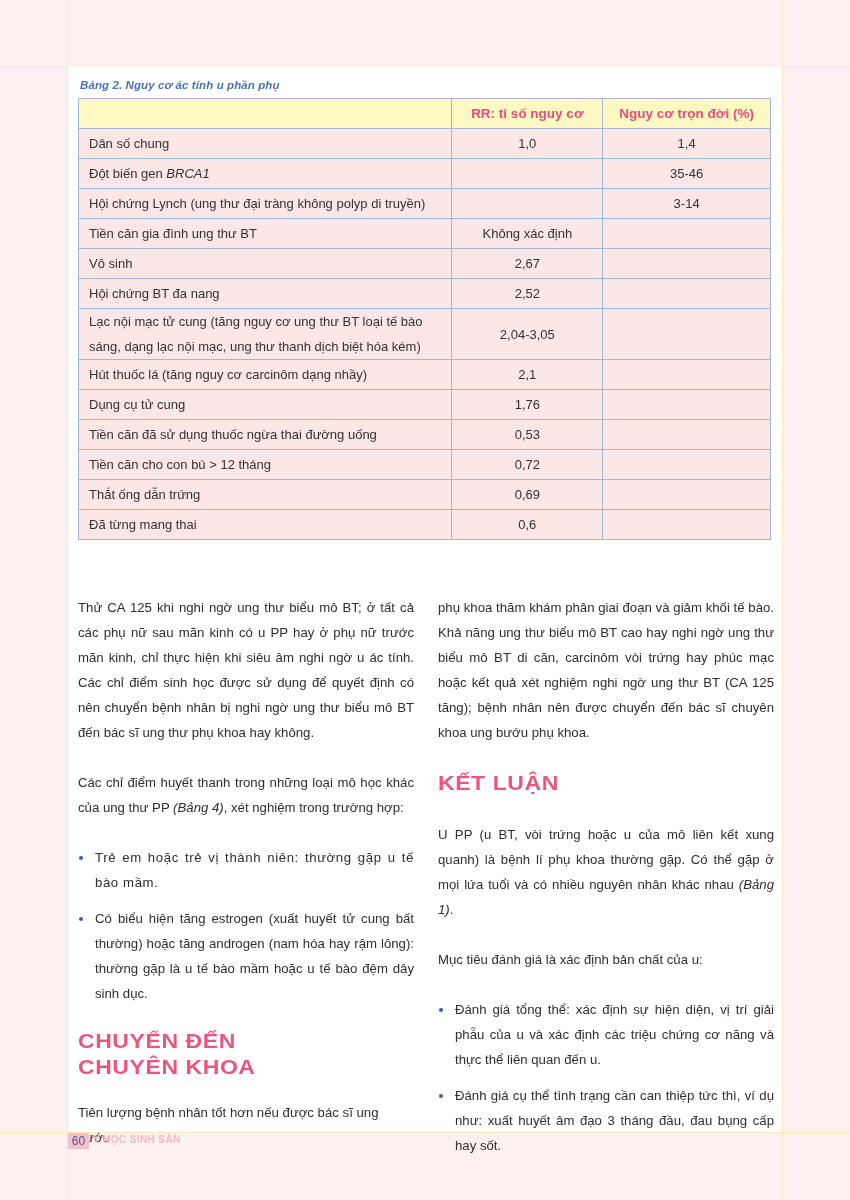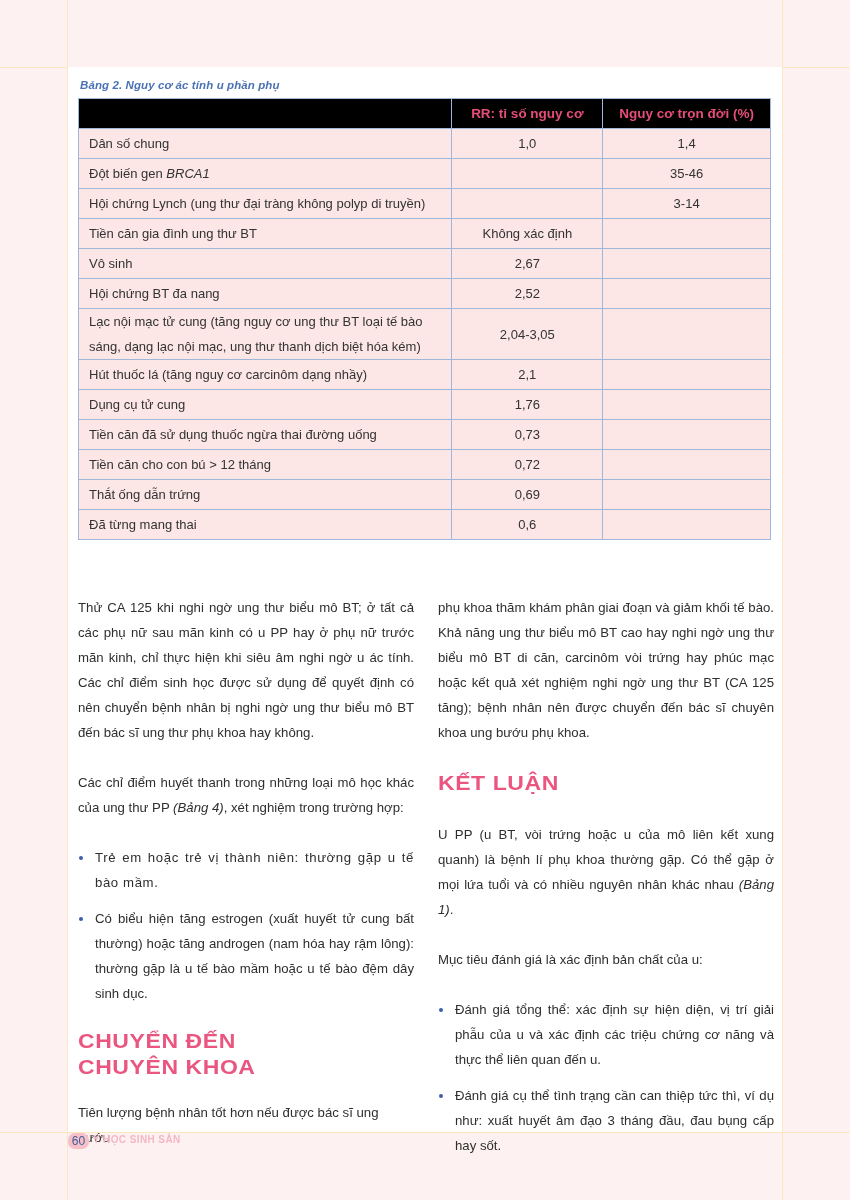--- a/index.html
+++ b/index.html
@@ -21,21 +21,21 @@
   }
   table.risk {
     position: absolute; left: 78px; top: 98px; width: 693px;
     border-collapse: collapse; font-size: 13px; color: #333;
     border: 1.5px solid #6f95c6;
   }
   table.risk th, table.risk td {
     border: 1px solid #9fb8da; padding: 0 10px; height: 29px;
   }
   table.risk thead th {
-    background: #000000; color: #e64d78; font-weight: bold; font-size: 13.5px;
+    background: #fef9c3; color: #e64d78; font-weight: bold; font-size: 13.5px;
     text-align: center; height: 29px;
   }
   table.risk tbody td { background: #fce6e6; }
   table.risk td.num { text-align: center; }
   table.risk td.lbl { line-height: 25px; }
   table.risk col.c1 { width: 374px; }
   table.risk col.c2 { width: 151px; }
   table.risk col.c3 { width: 168px; }
   .col {
     position: absolute; width: 336px; font-size: 13.2px; line-height: 25px;
@@ -48,21 +48,21 @@
     content: ""; position: absolute; left: 1px; top: 11px; width: 4px; height: 4px;
     border-radius: 50%; background: #3a5ea8;
   }
   .heading {
     color: #ea5680; font-weight: bold; font-size: 20px; line-height: 26px;
     letter-spacing: 0.5px; margin: 0; text-transform: uppercase;
     transform: scaleX(1.15); transform-origin: left center;
   }
   .footer-num {
     position: absolute; left: 68px; top: 1133px; width: 21px; height: 16px;
-    background: #f7c0c8; color: #3f5d99; font-size: 12px; text-align: center; line-height: 16px; border-radius: 7px;
+    background: #f7c0c8; color: #3f5d99; font-size: 12px; text-align: center; line-height: 16px;
   }
   .footer-title {
     position: absolute; left: 93px; top: 1134px; font-size: 10px; font-weight: bold;
     color: #f6b5c6; letter-spacing: 0.4px;
   }
   em { font-style: italic; text-align: right; }
 </style>
 </head>
 <body>
 
@@ -129,21 +129,21 @@
         <td class="num">2,1</td>
         <td class="num"></td>
       </tr>
       <tr>
         <td class="lbl"><span>Dụng cụ tử cung</span><em></em></td>
         <td class="num">1,76</td>
         <td class="num"></td>
       </tr>
       <tr>
         <td class="lbl"><span>Tiền căn đã sử dụng thuốc ngừa thai đường uống</span><em></em></td>
-        <td class="num">0,73</td>
+        <td class="num">0,53</td>
         <td class="num"></td>
       </tr>
       <tr>
         <td class="lbl"><span>Tiền căn cho con bú &gt; 12 tháng</span><em></em></td>
         <td class="num">0,72</td>
         <td class="num"></td>
       </tr>
       <tr>
         <td class="lbl"><span>Thắt ống dẫn trứng</span><em></em></td>
         <td class="num">0,69</td>

